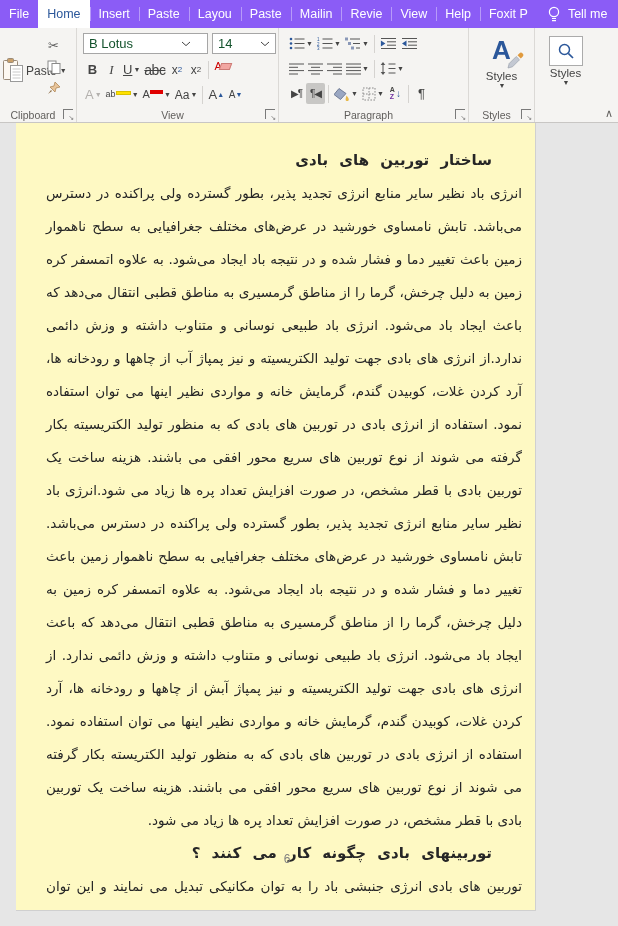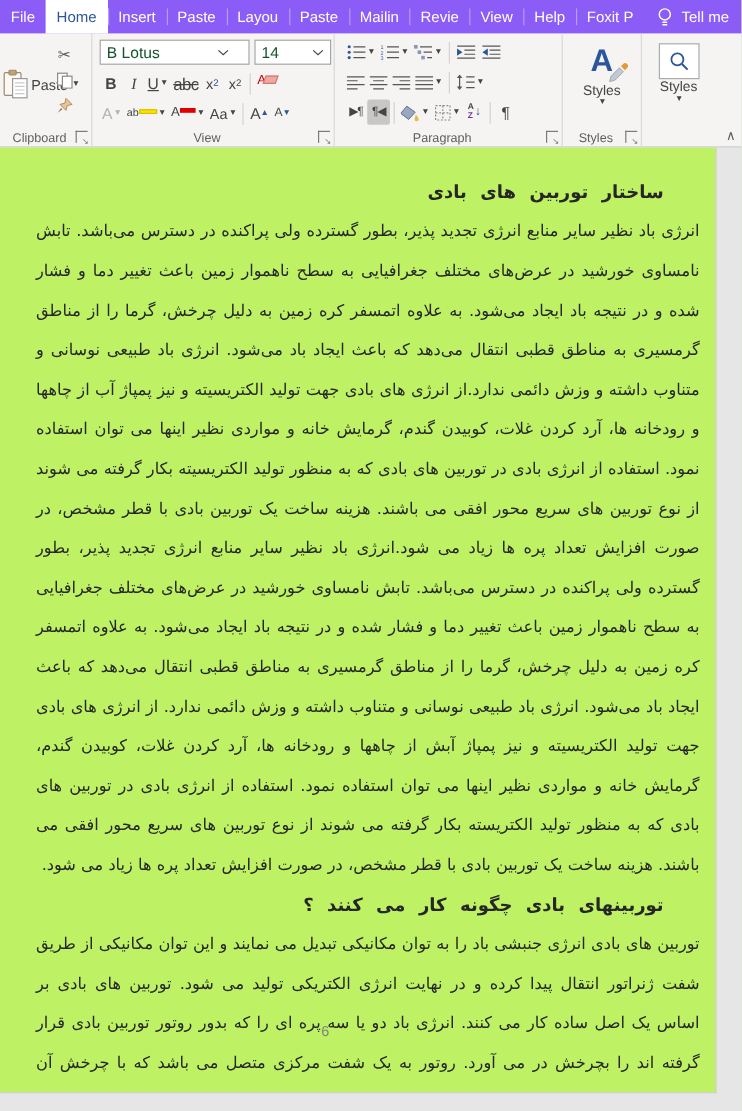--- a/index.html
+++ b/index.html
@@ -82,21 +82,21 @@
   .styles-big { position:relative; margin-top:4px; height:34px; width:40px; text-align:center; }
   .styles-big .A { color:#2b579a; font-weight:bold; font-size:26px; line-height:30px; }
   .styles-big svg { position:absolute; right:-2px; bottom:0; }
   .btn-caption { font-size:11.5px; color:#444; margin-top:1px; }
   .edit-box { width:34px; height:30px; background:#fff; border:1px solid #ababab;
     display:flex; align-items:center; justify-content:center; margin-top:5px; }
   .collapse { position:absolute; right:5px; bottom:2px; color:#605e5c; font-size:11px; }
 
   
   .docarea { position:relative; height:803px; background:#e6e6e6; }
-  .page { position:absolute; left:0; top:0; width:597px; height:788px; background:#bef264;
+  .page { position:absolute; left:16px; top:0; width:520px; height:788px; background:#fef9c3;
     border-right:1px solid #d0d0d0; border-bottom:1px solid #d0d0d0; overflow:hidden; }
   .doc-content { direction:rtl; text-align:justify; color:#262626;
     padding:21px 13px 0 30px; font-size:13.5px; line-height:33px;
     font-family:"DejaVu Sans","Liberation Sans",sans-serif; }
   .doc-h { font-weight:bold; font-size:15px; letter-spacing:1.5px; word-spacing:6px;
     padding-right:30px; text-align:right; line-height:33px; }
   .doc-p { text-align:justify; }
   .page-num { position:absolute; top:729px; left:256px; width:30px; text-align:center;
     color:#808080; font-size:12px; }
 

